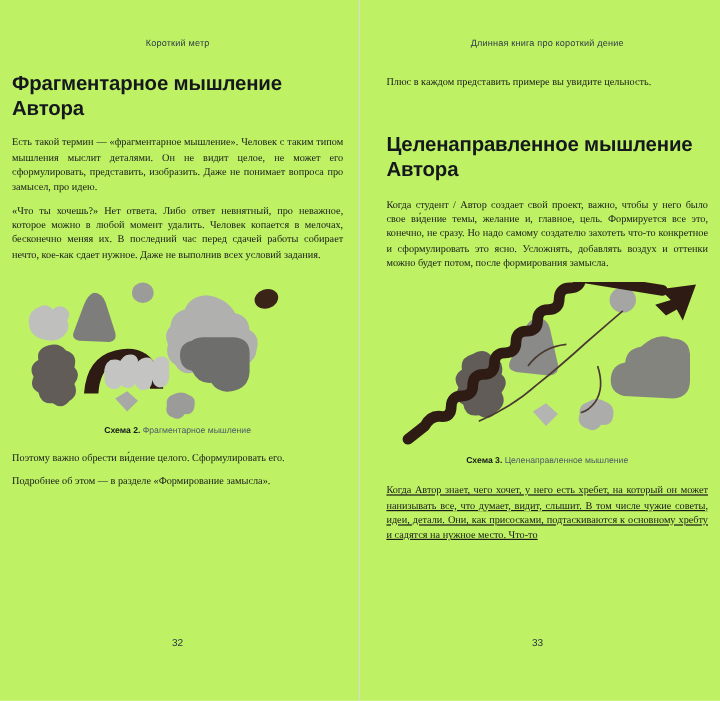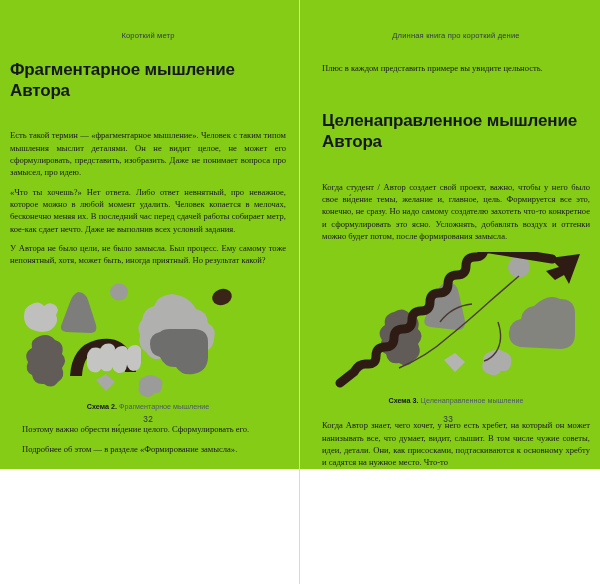--- a/index.html
+++ b/index.html
@@ -17,23 +17,23 @@
   .spread {
     position: relative;
     width: 600px;
     height: 584px;
     display: flex;
     background: #ffffff;
   }
   .page {
     position: relative;
     width: 300px;
-    height: 469px;
+    height: 584px;
     box-sizing: border-box;
-    background: #84cc16;
+    background: #bef264;
   }
   .page-left  { padding: 0 14px 0 10px; }
   .page-right { padding: 0 10px 0 22px; }
 
   .gutter {
     position: absolute;
     left: 299px;
     top: 0;
     width: 1px;
     height: 584px;
@@ -64,21 +64,21 @@
   p.body {
     font-family: "Liberation Serif", serif;
     font-size: 8.55px;
     line-height: 1.44;
     text-align: justify;
     margin: 0;
     color: #17181a;
     hyphens: none;
   }
   p.body + p.body { margin-top: 7px; }
-  .block-gap-top { margin-top: 28px; }
+  .block-gap-top { margin-top: 11px; }
 
   .figure { width: 100%; }
   .figure svg { display: block; width: 100%; height: auto; }
 
   .fig-caption {
     font-family: "Liberation Sans", sans-serif;
     font-size: 7.2px;
     text-align: center;
     color: #4c5a68;
     margin-top: 2px;
@@ -87,42 +87,41 @@
     color: #15181c;
     font-weight: 700;
   }
 
   .folio {
     position: absolute;
     bottom: 44px;
     left: 0;
     right: 0;
     text-align: center;
-    font-family: Liberation Mono, monospace;
+    font-family: Liberation Sans, sans-serif;
     font-size: 8.4px;
     color: #2b3742;
   }
   .page-left .folio  { left: 10px; right: 14px; }
   .page-right .folio { left: 22px; right: 26px; }
 </style>
 </head>
 <body>
 
 <div class="spread">
 
   <div class="page page-left">
 
     <div class="running-head">Короткий метр</div>
 
     <h1 class="chapter-title title-left">Фрагментарное мышление Автора</h1>
 
     <div class="block-gap-top">
       <p class="body">Есть такой термин — «фрагментарное мышление». Человек с таким типом мышления мыслит деталями. Он не видит целое, не может его сформулировать, представить, изобразить. Даже не понимает вопроса про замысел, про идею.</p>
-      <p class="body">«Что ты хочешь?» Нет ответа. Либо ответ невнятный, про неважное, которое можно в любой момент удалить. Человек копается в мелочах, бесконечно меняя их. В последний час перед сдачей работы собирает метр, кое-как сдает нечто. Даже не выполнив всех условий задания.</p>
-      <p class="body">У Автора не было цели, не было замысла. Был процесс. Ему самому тоже непонятный, хотя, может быть, иногда приятный. Но результат какой?</p>
+      <p class="body">«Что ты хочешь?» Нет ответа. Либо ответ невнятный, про неважное, которое можно в любой момент удалить. Человек копается в мелочах, бесконечно меняя их. В последний час перед сдачей работы собирает нечто, кое-как сдает нужное. Даже не выполнив всех условий задания.</p>
     </div>
 
     <div class="figure" style="margin-top:14px;">
       <svg viewBox="0 0 276 120">
 
         <path d="M22,24 q-8,3 -8,12 q0,12 12,15 q12,3 18,-4 q5,-6 2,-12 q4,-6 -1,-10 q-6,-4 -11,1 q-5,-6 -12,-2 Z" fill="#bfbfbd"></path>
 
         <path d="M68,12 q-5,2 -8,10 l-9,24 q-1,5 5,6 l25,1 q7,-1 5,-8 l-8,-25 q-3,-8 -10,-8 Z" fill="#7d7d7b"></path>
 
         <ellipse cx="109" cy="12" rx="9" ry="8.5" fill="#9b9b99"></ellipse>
@@ -150,21 +149,21 @@
 
         <path d="M134,97 q-6,2 -5,9 q-2,8 5,10 q6,3 10,-3 q7,1 8,-6 q2,-8 -5,-10 q-6,-4 -13,0 Z" fill="#9b9b99"></path>
       </svg>
     </div>
 
     <div class="fig-caption">
       <b>Схема 2.</b>
       <span>Фрагментарное мышление</span>
     </div>
 
-    <div style="margin-top:12px;margin-left:12px;">
+    <div style="margin-top:12px;">
       <p class="body">Поэтому важно обрести ви́дение целого. Сформулировать его.</p>
       <p class="body">Подробнее об этом — в разделе «Формирование замысла».</p>
     </div>
 
     <div class="folio">32</div>
   </div>
 
   <div class="page page-right">
 
     <div class="running-head">Длинная книга про короткий дение</div>
@@ -207,21 +206,21 @@
 
         <path d="M258,2 l-30,4 l9,9 l-13,4 l9,9 l9,-5 l5,9 Z" fill="#2e1c14"></path>
       </svg>
     </div>
 
     <div class="fig-caption" style="margin-top:4px;">
       <b>Схема 3.</b>
       <span>Целенаправленное мышление</span>
     </div>
 
-    <div style="margin-top:14px;">
+    <div style="margin-top:14px;text-decoration:underline;">
       <p class="body">Когда Автор знает, чего хочет, у него есть хребет, на который он может нанизывать все, что думает, видит, слышит. В том числе чужие советы, идеи, детали. Они, как присосками, подтаскиваются к основному хребту и садятся на нужное место. Что-то</p>
     </div>
 
     <div class="folio">33</div>
   </div>
 
   <div class="gutter"></div>
 </div>
 
 </body></html>

